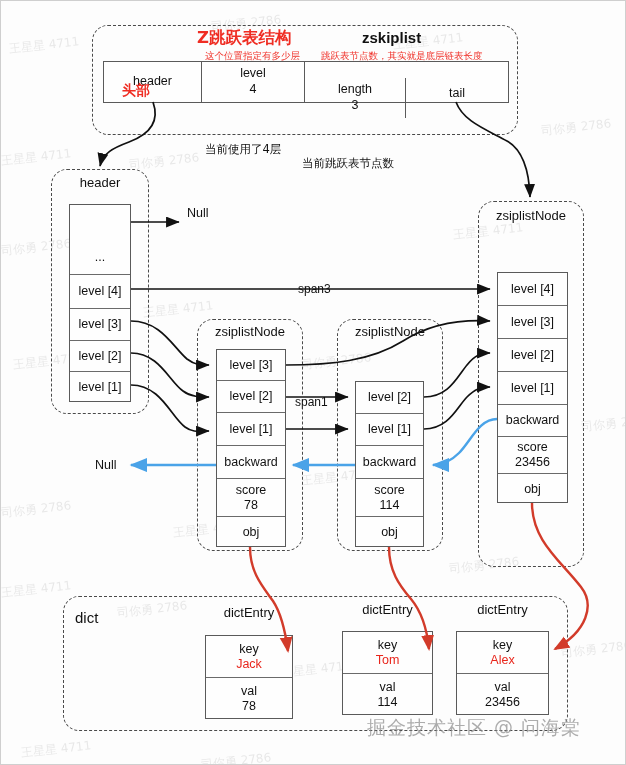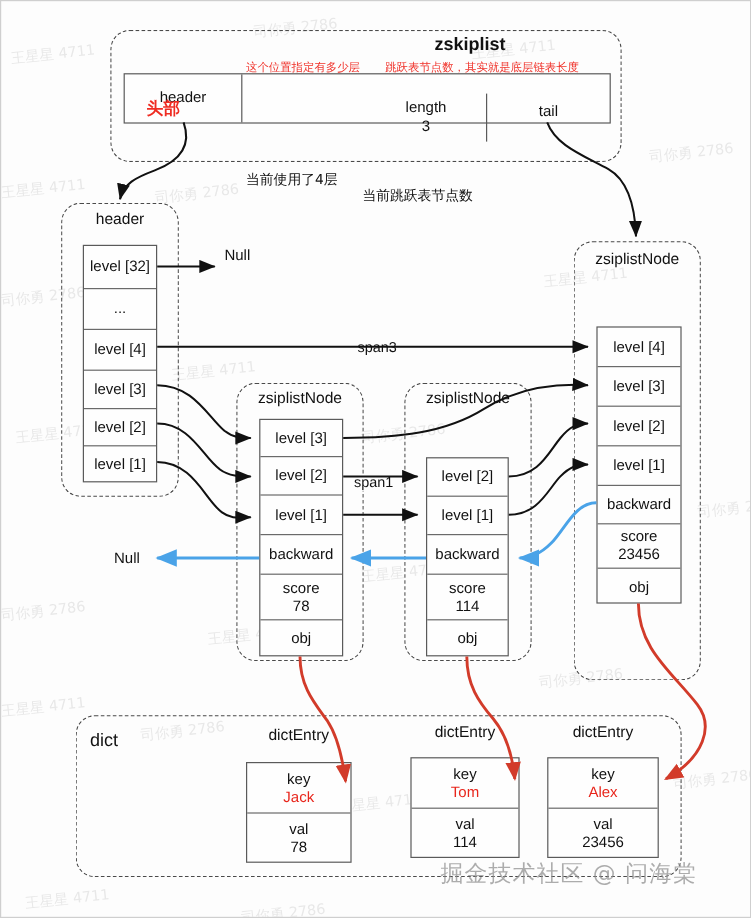--- a/index.html
+++ b/index.html
@@ -119,50 +119,54 @@
       <div class="bgwm" style="left: 0px; top: 580px;">王星星 4711</div>
       <div class="bgwm" style="left: 116px; top: 600px;">司你勇 2786</div>
       <div class="bgwm" style="left: 280px; top: 660px;">王星星 4711</div>
       <div class="bgwm" style="left: 560px; top: 640px;">司你勇 2786</div>
       <div class="bgwm" style="left: 20px; top: 740px;">王星星 4711</div>
       <div class="bgwm" style="left: 200px; top: 752px;">司你勇 2786</div>
     </div>
 
   <div class="dashed" style="left:91px;top:24px;width:426px;height:110px;"></div>
 
+  <div class="title-red" style="left:196px;top:26px;">Z跳跃表结构</div>
   <div class="title-blk" style="left:327px;top:28px;margin-left:34px;">zskiplist</div>
 
   <div class="red-note" style="left:204px;top:49px;">这个位置指定有多少层</div>
   <div class="red-note" style="left:320px;top:49px;">跳跃表节点数，其实就是底层链表长度</div>
 
   <div class="box" style="left:102px;top:60px;width:406px;height:42px;">
     <div class="hdr-cell-top" style="left:0;top:0;width:98px;height:100%;">
       <span>header</span>
       <span></span>
     </div>
+    <div class="hdr-cell-top" style="left:98px;top:0;width:103px;height:100%;">
+      <span>level</span>
+      <span>4</span>
+    </div>
     <div class="hdr-cell-top" style="left:201px;top:16px;width:101px;height:100%;">
       <span>length</span>
       <span>3</span>
     </div>
     <div class="hdr-cell-top last" style="left:302px;top:12px;width:102px;height:100%;">
       <span>tail</span>
       <span></span>
     </div>
   </div>
 
   <div class="sub-red" style="left:121px;top:81px;">头部</div>
 
   <div class="cn-note" style="left:204px;top:105px;">当前使用了4层</div>
   <div class="cn-note" style="left:301px;top:119px;">当前跳跃表节点数</div>
 
   <div class="dashed" style="left:50px;top:168px;width:98px;height:245px;"></div>
   <div class="grp-label" style="left:50px;top:174px;width:98px;">header</div>
 
   <div class="box" style="left:68px;top:203px;width:62px;height:198px;">
-    <div class="cell" style="left:0;top:0;width:100%;height:36px;">level [32]</div>
     <div class="cell" style="left:0;top:36px;width:100%;height:34px;">...</div>
     <div class="cell" style="left:0;top:70px;width:100%;height:34px;">level [4]</div>
     <div class="cell" style="left:0;top:104px;width:100%;height:32px;">level [3]</div>
     <div class="cell" style="left:0;top:136px;width:100%;height:31px;">level [2]</div>
     <div class="cell last" style="left:0;top:167px;width:100%;height:31px;">level [1]</div>
   </div>
 
   <div class="plain" style="left:186px;top:205px;">Null</div>
   <div class="plain" style="left:94px;top:457px;">Null</div>
 

